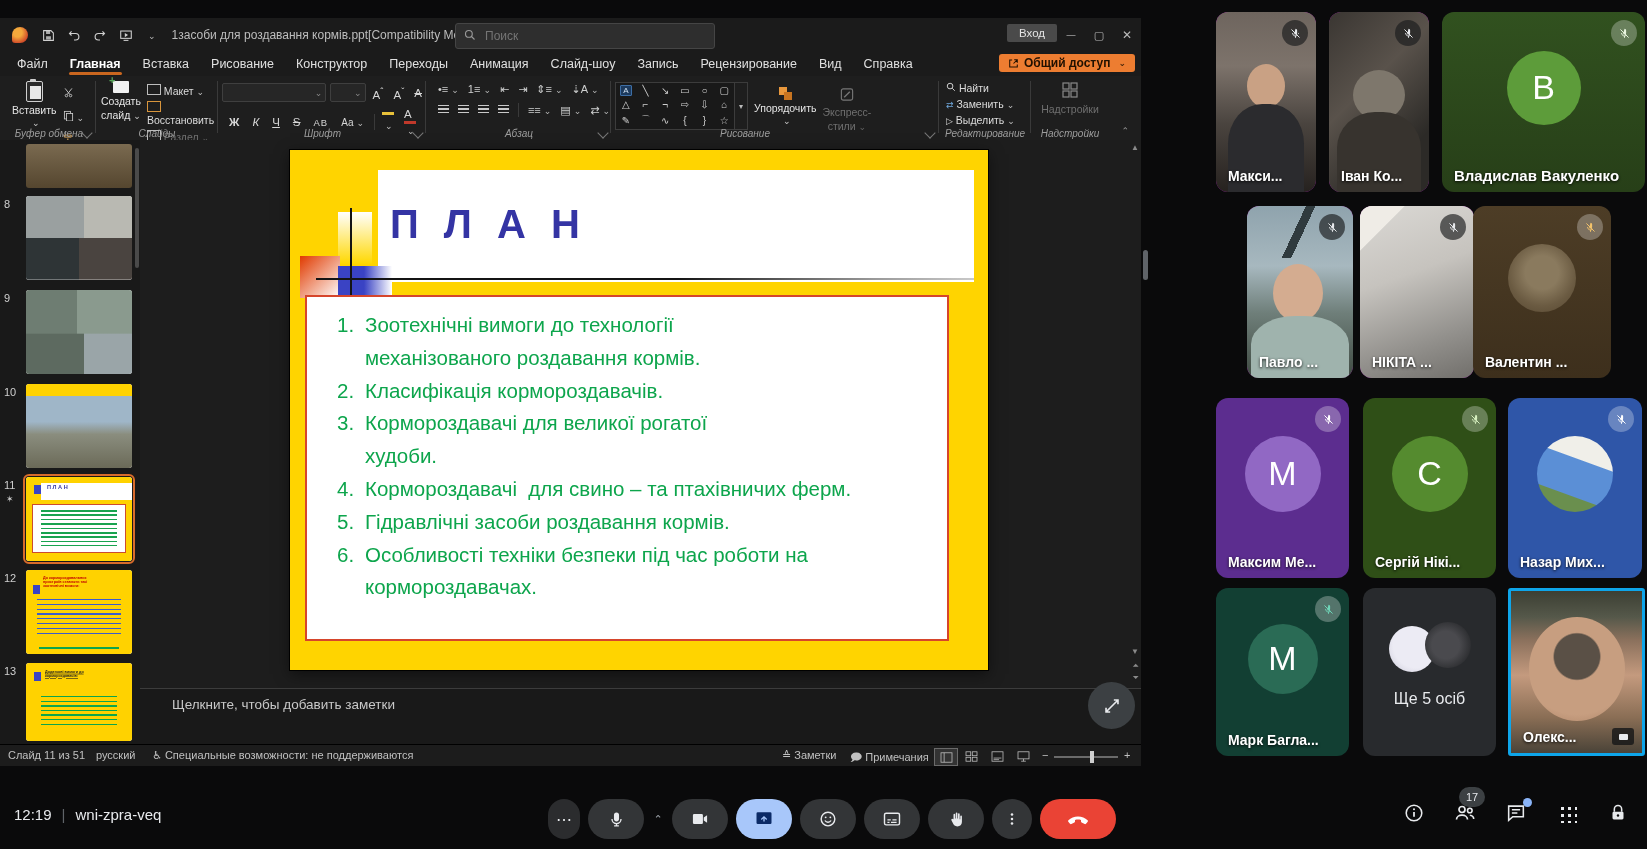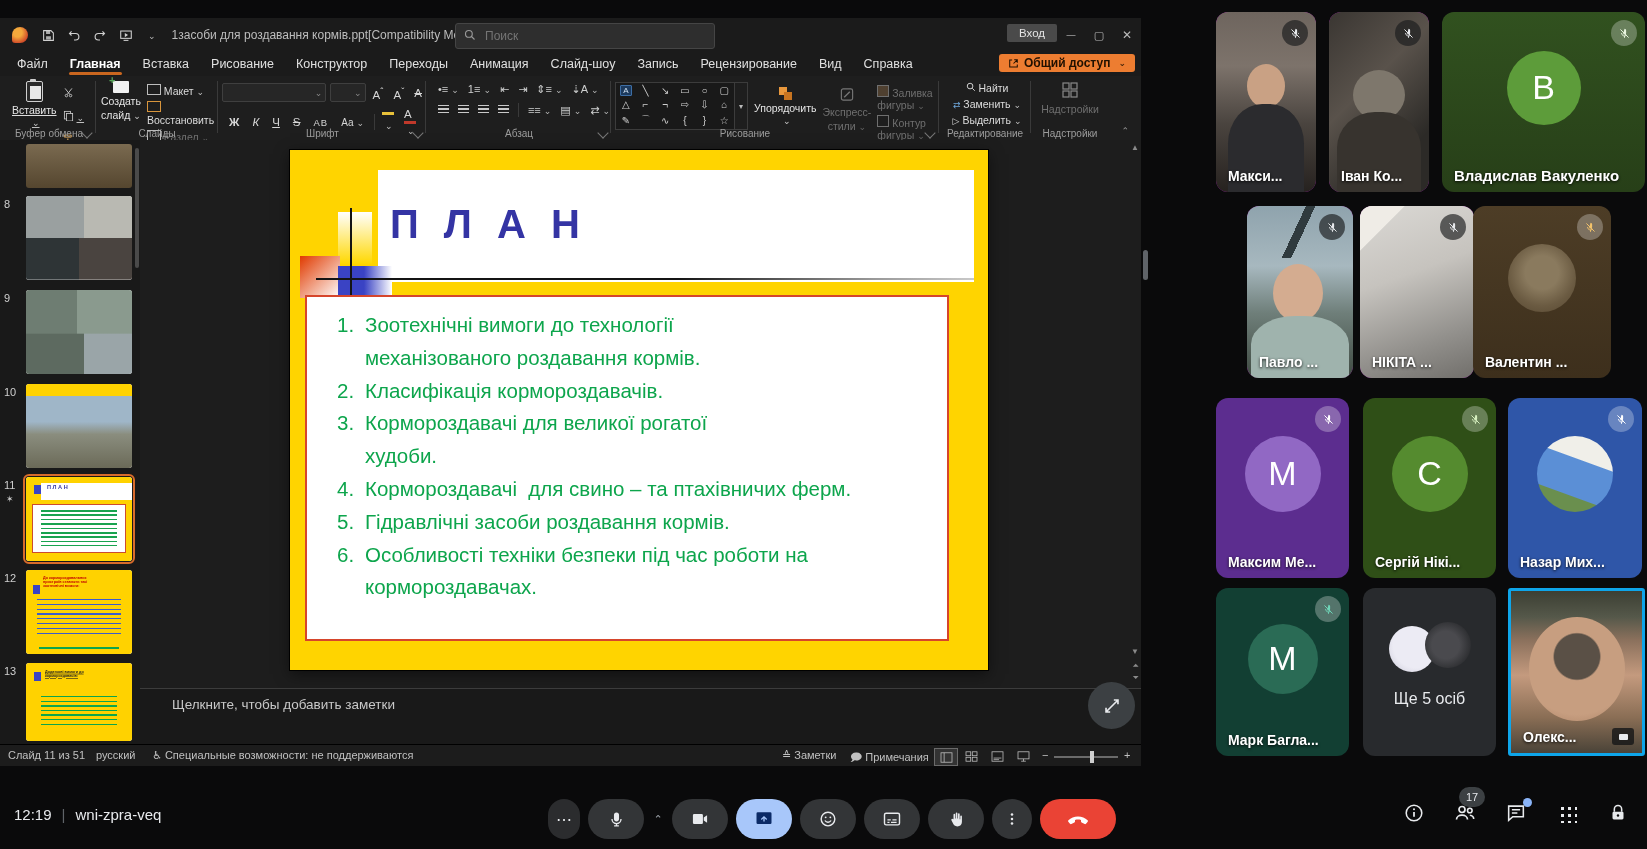--- a/index.html
+++ b/index.html
@@ -34,21 +34,21 @@
   .tab.active{color:#fff;font-weight:bold;}
   .tab.active::after{content:"";position:absolute;left:10px;right:10px;bottom:-1px;height:3px;
                      background:#c9661f;border-radius:2px;}
   .share-btn{position:absolute;right:6px;top:36px;background:#ed7d31;color:#201000;font-size:12px;
              padding:2px 9px;border-radius:3px;display:flex;align-items:center;gap:5px;font-weight:bold;}
   .dd::after{content:"⌄";font-size:9px;margin-left:3px;opacity:.85;}
 
   
   .ribbon{position:absolute;left:0;top:58px;width:100%;height:64px;background:#1e1e1e;border-bottom:1px solid #000;}
   .rgroup{position:absolute;top:0;height:64px;}
-  .rglabel{position:absolute;bottom:1px;left:0;right:0;text-align:center;font-size:10px;color:#9d9d9d;white-space:nowrap;}
+  .rglabel{position:absolute;bottom:1px;left:0;right:0;text-align:center;font-size:10px;color:#9d9d9d;white-space:nowrap;font-style:italic;}
   .rsep{position:absolute;top:5px;height:52px;width:1px;background:#3a3a3a;}
   .bigbtn{display:flex;flex-direction:column;align-items:center;font-size:10.5px;color:#e4e4e4;
           gap:2px;line-height:1.15;text-align:center;padding-top:5px;}
   .ric{color:#cfd0d0;font-size:11px;line-height:1;}
   .dim{color:#6f6f6f !important;}
   .combo{background:#262626;border:1px solid #3f3f3f;height:17px;border-radius:2px;display:flex;
          align-items:center;justify-content:flex-end;color:#9a9a9a;font-size:9px;padding-right:3px;}
   .fbtn{font-size:11.5px;color:#d6d6d6;padding:0 3px;}
   .launcher{position:absolute;right:3px;bottom:3px;width:7px;height:7px;border-left:1px solid #8f8f8f;
             border-top:1px solid #8f8f8f;transform:rotate(225deg);opacity:.8;}
@@ -233,21 +233,21 @@
       <svg width="11" height="11" viewBox="0 0 16 16">
           <path fill="none" stroke="#201000" stroke-width="1.5" d="M6 3H2.5v10h11V9.5"></path>
           <path fill="none" stroke="#201000" stroke-width="1.5" d="M9 2.5h4.5V7M13 3 8 8"></path>
         </svg>
       <span>Общий доступ</span>
     </div>
 
     <div class="ribbon">
 
       <div class="rgroup" style="left:4px;width:90px;">
-        <div style="display:flex;gap:6px;padding-left:8px;text-decoration:underline;">
+        <div style="display:flex;gap:6px;padding-left:8px;">
           <div class="bigbtn dd">
             <span class="clipboard"></span>
             <span>Вставить</span>
           </div>
           <div style="display:flex;flex-direction:column;gap:5px;padding-top:8px;">
             <span><svg width="11" height="11" viewBox="0 0 16 16">
                   <path stroke="#cfcfcf" stroke-width="1.3" d="M3 2l7 9M13 2 6 11"></path>
                   <circle cx="5" cy="12.5" r="1.8" fill="none" stroke="#cfcfcf" stroke-width="1.2"></circle>
                   <circle cx="11" cy="12.5" r="1.8" fill="none" stroke="#cfcfcf" stroke-width="1.2"></circle>
                 </svg></span>
@@ -361,33 +361,28 @@
             <span>Упорядочить</span>
           </div>
           <div class="bigbtn dim">
             <span><svg width="16" height="15" viewBox="0 0 16 16">
                   <rect x="2" y="2" width="12" height="12" rx="2" fill="none" stroke="#777" stroke-width="1.2"></rect>
                   <path d="M5 11 11 5" stroke="#777" stroke-width="1.4"></path>
                 </svg></span>
             <span>Экспресс-</span>
             <span class="dd">стили</span>
           </div>
-          <div style="display:flex;flex-direction:column;gap:4px;padding-top:3px;font-size:10.5px;color:#6f6f6f;">
-            <span class="dd"><span style="display:inline-block;width:10px;height:10px;background:#4f4030;border:1px solid #6f6f6f"></span> <span>Заливка фигуры</span></span>
-            <span class="dd"><span style="display:inline-block;width:10px;height:10px;border:1.5px solid #6f6f6f"></span> <span>Контур фигуры</span></span>
-            <span class="dd"><span style="display:inline-block;width:10px;height:10px;border:1px solid #6f6f6f;border-radius:50%"></span> <span>Эффекты фигуры</span></span>
-          </div>
         </div>
         <span class="rglabel" style="left:-60px">Рисование</span>
         <span class="launcher"></span>
       </div>
       <div class="rsep" style="left:938px"></div>
 
       <div class="rgroup" style="left:942px;width:86px;">
-        <div style="display:flex;flex-direction:column;gap:4px;padding:6px 0 0 4px;font-size:10.5px;color:#dcdcdc;align-items:center;">
+        <div style="display:flex;flex-direction:column;gap:4px;padding:6px 0 0 4px;font-size:10.5px;color:#dcdcdc;">
           <span><svg width="10" height="10" viewBox="0 0 16 16">
                 <circle cx="6.5" cy="6.5" r="4.5" fill="none" stroke="#cfcfcf" stroke-width="1.6"></circle>
                 <path d="m10 10 4 4" stroke="#cfcfcf" stroke-width="1.6"></path>
               </svg> <span>Найти</span></span>
           <span class="dd"><span style="color:#6fa8dc;font-size:9px">⇄</span> <span>Заменить</span></span>
           <span class="dd"><span style="font-size:9px">▷</span> <span>Выделить</span></span>
         </div>
         <span class="rglabel">Редактирование</span>
       </div>
       <div class="rsep" style="left:1030px"></div>

